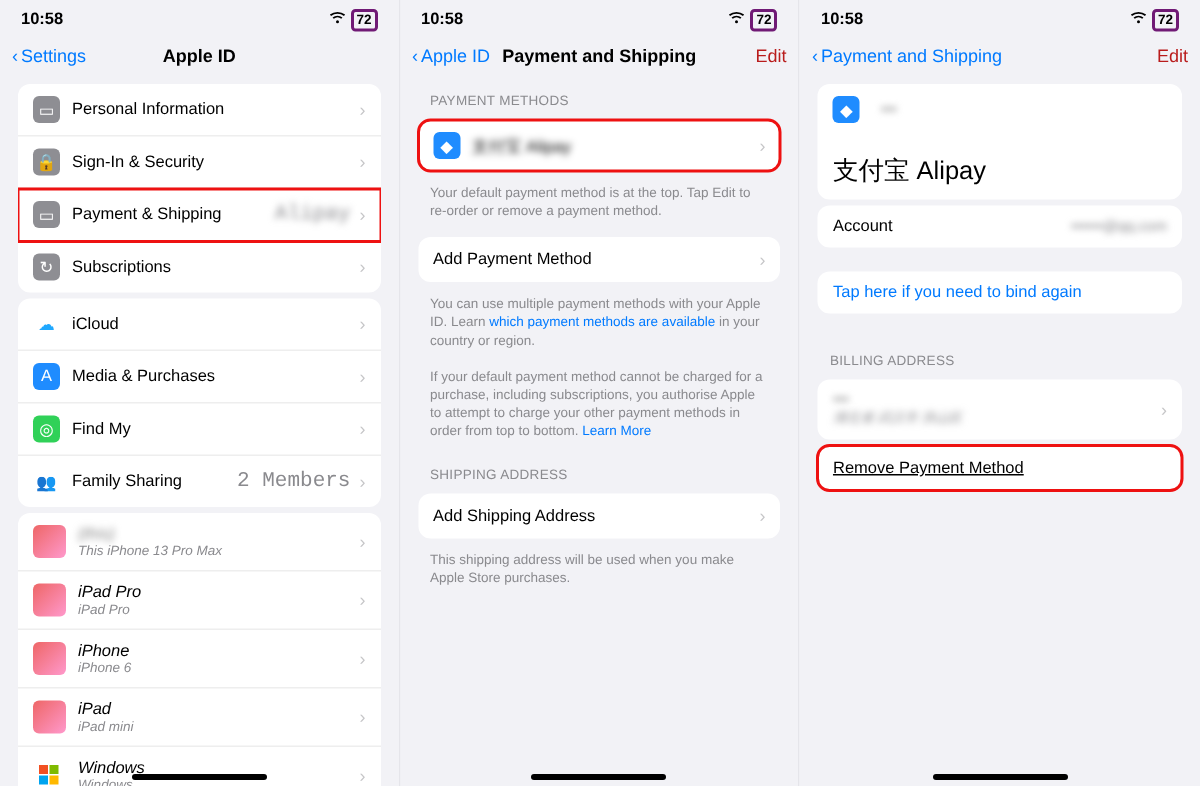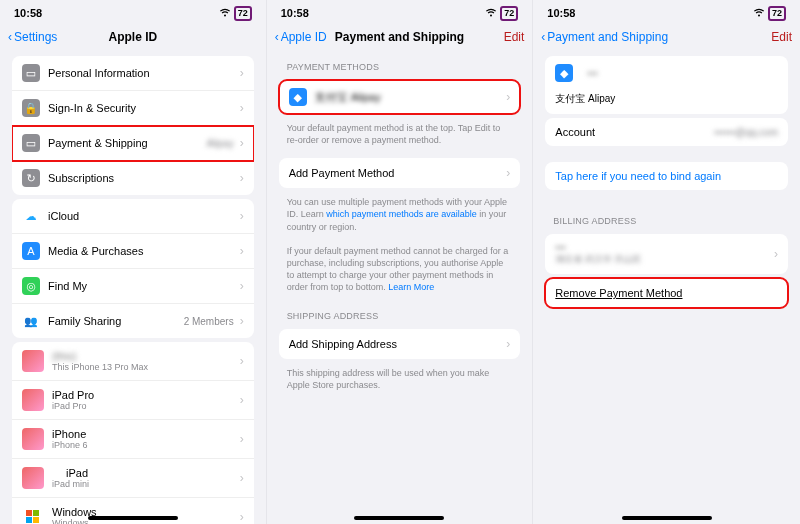--- a/index.html
+++ b/index.html
@@ -18,24 +18,24 @@
   .edit { color: #b91c1c; cursor: pointer; }
   
   .sect-h { font-size: 9px; color: #8a8a8e; text-transform: uppercase; padding: 10px 20px 4px; letter-spacing: .2px; }
   
   .group { background: #fff; border-radius: 8px; margin: 4px 12px; overflow: hidden; }
   .row { display: flex; align-items: center; padding: 8px 10px; font-size: 11px; border-bottom: 1px solid #eee; min-height: 30px; cursor: pointer; position:relative; }
   .row:last-child { border-bottom: none; }
   .row .icon { width: 18px; height: 18px; border-radius: 4px; margin-right: 8px; display:flex; align-items:center; justify-content:center; font-size:11px; color:#fff; flex-shrink:0; }
   .row .label { flex: 1; color:#000; }
   .row .chev { color: #c6c6c8; font-size: 12px; margin-left:4px; }
-  .row .detail { color: #8a8a8e; font-size: 10px; margin-right: 2px; }
+  .row .detail { color: #8a8a8e; font-size: 14px; margin-right: 2px; font-family: Liberation Mono, monospace; }
   .row .sub { font-size: 9px; color:#8a8a8e; }
   .row.twoln { flex-direction: row; align-items:center; }
-  .row .col { display:flex; flex-direction:column; flex:1; }
+  .row .col { display:flex; flex-direction:column; flex:1;font-style:italic; }
   .hl { outline: 2px solid #e11; outline-offset: -1px; }
   .foot { font-size: 9px; color:#8a8a8e; padding: 4px 20px 8px; line-height: 1.35; }
   .foot a { color:#007aff; text-decoration:none; }
   .linkrow { color:#007aff; font-size:11px; padding:8px 10px; background:#fff; border-radius:8px; margin:16px 12px; cursor:pointer; }
   .danger { color:#e11;text-decoration:underline; }
   .home-ind { position:absolute; bottom:4px; left:50%; transform:translateX(-50%); width:90px; height:4px; background:#000; border-radius:3px; }
   .devimg { width:22px; height:22px; background:#ddd; border-radius:4px; margin-right:8px; flex-shrink:0; display:flex; align-items:center; justify-content:center; font-size:12px; }
   .blurtext { filter: blur(2.5px); color:#888; }
   .acct-row { display:flex; justify-content:space-between; align-items:center; padding:8px 10px; background:#fff; border-radius:8px; margin:4px 12px; font-size:11px; }
 </style>
@@ -132,21 +132,21 @@
           <span class="devimg" style="background: linear-gradient(135deg, rgb(238, 102, 102), rgb(255, 153, 204));"></span>
           <div class="col">
             <span style="font-size: 11px;">iPhone</span>
             <span class="sub">iPhone 6</span>
           </div>
           <span class="chev">›</span>
         </div>
         <div class="row twoln">
           <span class="devimg" style="background: linear-gradient(135deg, rgb(238, 102, 102), rgb(255, 153, 204));"></span>
           <div class="col">
-            <span style="font-size: 11px; margin-left: 14px;">iPad</span>
+            <span style="font-size: 11px;">iPad</span>
             <span class="sub">iPad mini</span>
           </div>
           <span class="chev">›</span>
         </div>
         <div class="row twoln">
           <span class="devimg" style="background: rgb(255, 255, 255);">
             <svg width="14" height="14" viewBox="0 0 14 14">
               <rect x="0" y="0" width="6" height="6" fill="#f25022"></rect>
               <rect x="7" y="0" width="6" height="6" fill="#7fba00"></rect>
               <rect x="0" y="7" width="6" height="6" fill="#00a4ef"></rect>
@@ -235,21 +235,21 @@
       </span>
       <span class="edit">Edit</span>
     </div>
 
     <div class="group">
       <div class="row" style="flex-direction:column; align-items:flex-start; cursor:default;">
         <span style="display:flex; align-items:center; gap:6px;">
           <span class="icon" style="background:#1f8cff">◆</span>
           <span class="blurtext" style="font-size:10px">•••</span>
         </span>
-        <span style="font-size:10px; margin-top:10px">支付宝 Alipay</span>
+        <span style="font-size:17px; margin-top:20px">支付宝 Alipay</span>
       </div>
     </div>
 
     <div class="acct-row">
       <span>Account</span>
       <span class="blurtext" style="color:#8a8a8e; font-size:10px">••••••@qq.com</span>
     </div>
 
     <div class="linkrow">Tap here if you need to bind again</div>
 

